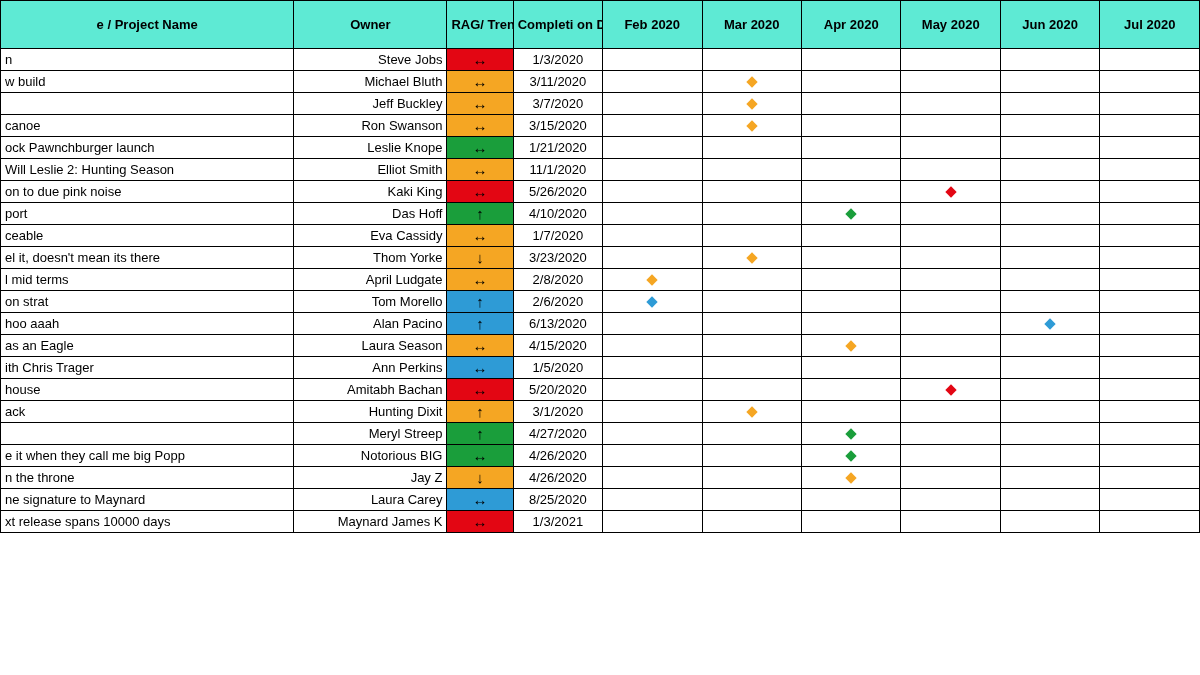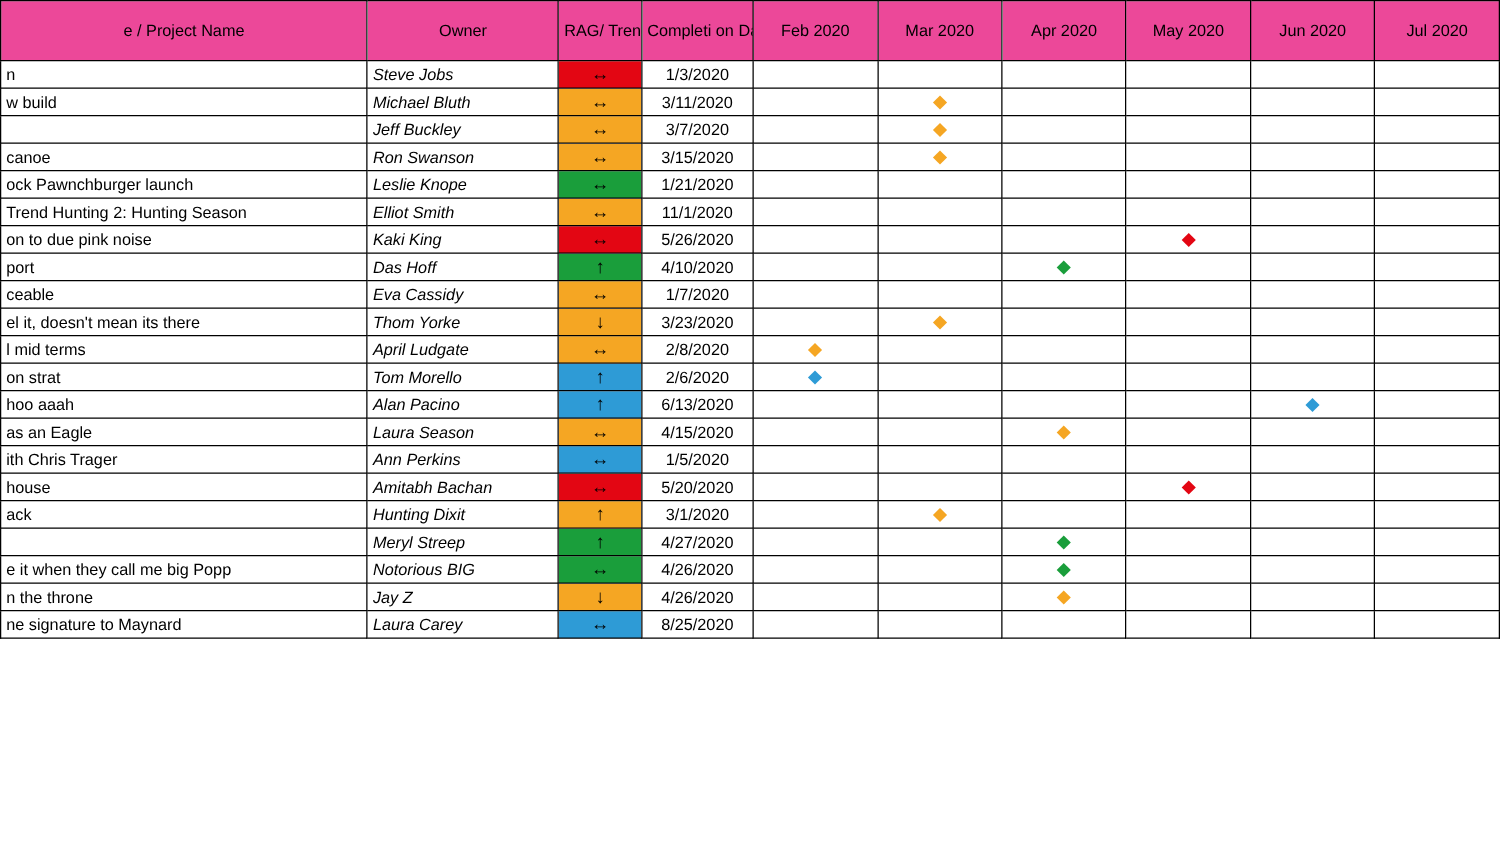--- a/index.html
+++ b/index.html
@@ -1,26 +1,26 @@
 <!DOCTYPE html>
 <html><head>
 <meta charset="utf-8">
 <style>
   html,body{margin:0;padding:0;font-family:Arial,Helvetica,sans-serif;font-size:13px;color:#000;background:#fff;}
   .sheet{border-collapse:collapse;width:100%;table-layout:fixed;}
   .sheet th,.sheet td{border:1px solid #000;padding:2px 4px;height:22px;box-sizing:border-box;overflow:hidden;white-space:nowrap;}
-  .sheet th{background:#ec4899;font-weight:normal;text-align:center;vertical-align:middle;height:48px;}
+  .sheet th{background:#5eead4;font-weight:bold;text-align:center;vertical-align:middle;height:48px;}
   .sheet th.proj{text-align:center;}
   .col-project{width:230px;}
   .col-owner{width:120px;}
   .col-rag{width:52px;}
   .col-date{width:70px;}
   .col-month{width:78px;}
   td.project{text-align:left;}
-  td.owner{text-align:left;font-style:italic;}
+  td.owner{text-align:right;}
   td.date{text-align:center;}
   td.rag{text-align:center;font-weight:bold;font-size:15px;}
   td.month{text-align:center;position:relative;}
   .dot{display:inline-block;width:8px;height:8px;transform:rotate(45deg);}
   .rag-red{background:#e30613;color:#000;}
   .rag-amber{background:#f5a623;color:#000;}
   .rag-green{background:#1a9e3b;color:#000;}
   .rag-blue{background:#2e9bd6;color:#000;}
   .dot-red{background:#e30613;}
   .dot-amber{background:#f5a623;}
@@ -114,21 +114,21 @@
           <td class="rag rag-green">↔</td>
           <td class="date">1/21/2020</td>
           <td class="month"></td>
           <td class="month"></td>
           <td class="month"></td>
           <td class="month"></td>
           <td class="month"></td>
           <td class="month"></td>
         </tr>
         <tr>
-          <td class="project">Trend Hunting 2: Hunting Season</td>
+          <td class="project">Will Leslie 2: Hunting Season</td>
           <td class="owner">Elliot Smith</td>
           <td class="rag rag-amber">↔</td>
           <td class="date">11/1/2020</td>
           <td class="month"></td>
           <td class="month"></td>
           <td class="month"></td>
           <td class="month"></td>
           <td class="month"></td>
           <td class="month"></td>
         </tr>
@@ -298,20 +298,32 @@
           <td class="month"><span class="dot dot-amber"></span></td>
           <td class="month"></td>
           <td class="month"></td>
           <td class="month"></td>
         </tr>
         <tr>
           <td class="project">ne signature to Maynard</td>
           <td class="owner">Laura Carey</td>
           <td class="rag rag-blue">↔</td>
           <td class="date">8/25/2020</td>
+          <td class="month"></td>
+          <td class="month"></td>
+          <td class="month"></td>
+          <td class="month"></td>
+          <td class="month"></td>
+          <td class="month"></td>
+        </tr>
+        <tr>
+          <td class="project">xt release spans 10000 days</td>
+          <td class="owner">Maynard James K</td>
+          <td class="rag rag-red">↔</td>
+          <td class="date">1/3/2021</td>
           <td class="month"></td>
           <td class="month"></td>
           <td class="month"></td>
           <td class="month"></td>
           <td class="month"></td>
           <td class="month"></td>
         </tr>
       </tbody>
 </table>
 

